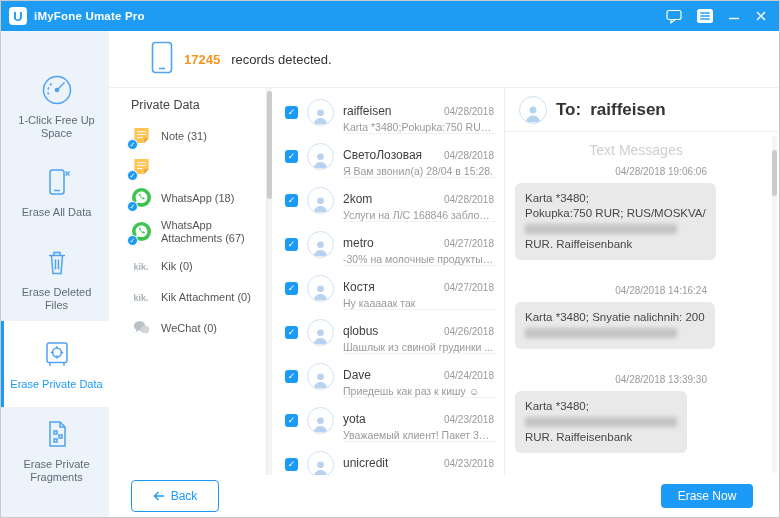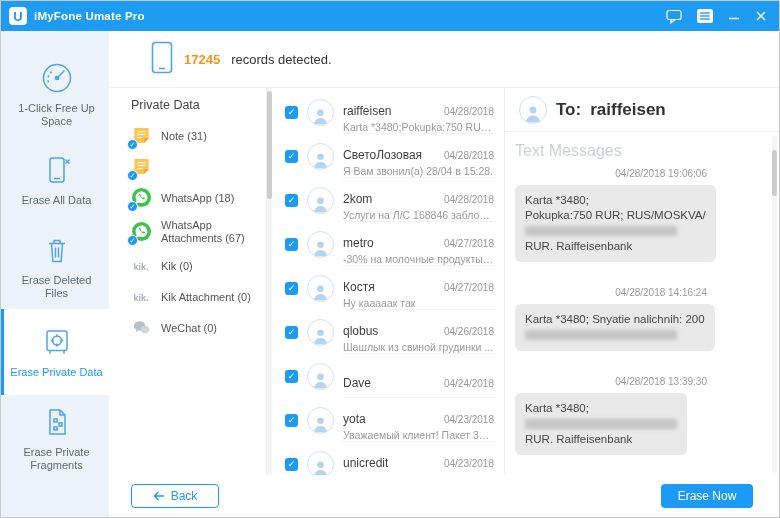--- a/index.html
+++ b/index.html
@@ -14,21 +14,21 @@
 
   
   .titlebar{height:30px;background:var(--titlebar);display:flex;align-items:center;padding:0 12px 0 8px;gap:7px;flex:0 0 30px;}
   .logo{width:18px;height:18px;background:#fff;border-radius:4px;color:var(--titlebar);font-weight:bold;font-size:13px;display:flex;align-items:center;justify-content:center;}
   .app-title{color:#fff;font-size:11.5px;font-weight:bold;letter-spacing:.2px;}
   .titlebar-right{margin-left:auto;display:flex;align-items:center;gap:15px;}
   .tb-icon{display:flex;align-items:center;justify-content:center;cursor:pointer;height:16px;}
 
   
   .app-body{flex:1;display:flex;min-height:0;}
-  .sidebar{width:108px;background:var(--sidebar-bg);padding-top:20px;display:flex;flex-direction:column;flex:0 0 108px;}
+  .sidebar{width:108px;background:var(--sidebar-bg);padding-top:32px;display:flex;flex-direction:column;flex:0 0 108px;}
   .side-item{min-height:86px;display:flex;flex-direction:column;align-items:center;justify-content:center;gap:7px;text-align:center;font-size:11px;line-height:13px;color:#5c6b7a;cursor:pointer;border-left:3px solid transparent;padding:6px 5px;}
   .side-item.active{background:#fff;border-left-color:var(--accent);color:var(--accent);}
   .side-icon{display:flex;align-items:center;justify-content:center;}
 
   .main{flex:1;display:flex;flex-direction:column;background:#fff;min-width:0;}
 
   
   .records-header{height:56px;flex:0 0 56px;display:flex;align-items:center;padding-left:42px;gap:11px;}
   .records-count{color:var(--orange);font-size:13px;font-weight:bold;}
   .records-label{color:#333;font-size:13px;}
@@ -55,32 +55,32 @@
   .msg-top{display:flex;justify-content:space-between;align-items:baseline;gap:6px;}
   .msg-name{font-size:12px;color:#3f3f3f;white-space:nowrap;overflow:hidden;text-overflow:ellipsis;}
   .msg-date{font-size:10px;color:#999;flex:0 0 auto;margin-top:16px;}
   .msg-preview{font-size:10.5px;color:#9a9a9a;white-space:nowrap;overflow:hidden;text-overflow:ellipsis;margin-top:3px;min-height:12px;}
 
   .col-detail{width:275px;flex:0 0 275px;border-left:1px solid #ececec;display:flex;flex-direction:column;position:relative;min-height:0;}
   .detail-header{height:44px;flex:0 0 44px;display:flex;align-items:center;gap:9px;padding:0 14px;border-bottom:1px solid #efefef;}
   .avatar-lg{width:28px;height:28px;border-radius:50%;border:1px solid #cde1f5;background:#fff;display:flex;align-items:flex-end;justify-content:center;overflow:hidden;flex:0 0 28px;}
   .to-label,.recipient{font-weight:bold;font-size:17px;color:#333;}
   .detail-body{flex:1;min-height:0;overflow:hidden;padding:8px 22px 0 10px;}
-  .section-title{text-align:left;color:#ccd0d4;font-size:16px;margin:2px 0 6px;}
+  .section-title{text-align:center;color:#ccd0d4;font-size:14px;margin:2px 0 6px;}
   .bubble-group{margin-bottom:25px;}
   .bubble-ts{text-align:right;padding-right:50px;font-size:10px;color:#9b9b9b;margin:8px 0 6px;}
   .bubble{background:#e9e9e9;border-radius:6px;padding:8px 10px;max-width:212px;font-size:11.5px;color:#474747;line-height:15px;display:inline-block;}
   .bubble-line{white-space:nowrap;overflow:hidden;text-overflow:ellipsis;max-width:192px;}
   .blur-bar{height:10px;width:152px;background:#a5a5a5;opacity:.55;border-radius:2px;filter:blur(2px);margin:3px 0;}
   .detail-scrollbar{position:absolute;right:2px;top:48px;bottom:2px;width:5px;background:#f5f5f5;border-radius:3px;}
   .detail-thumb{position:absolute;top:14px;right:0;width:5px;height:46px;background:#cccccc;border-radius:3px;}
 
   
   .footer{height:42px;flex:0 0 42px;display:flex;align-items:center;justify-content:space-between;padding:0 26px 0 22px;background:#fff;}
-  .btn-back{display:flex;align-items:center;justify-content:center;gap:6px;width:88px;height:24px;border:1px solid var(--accent);color:var(--accent);border-radius:4px;background:#fff;font-size:12px;cursor:pointer;font-family:inherit;}
+  .btn-back{display:flex;align-items:center;justify-content:center;gap:6px;width:88px;height:32px;border:1px solid var(--accent);color:var(--accent);border-radius:4px;background:#fff;font-size:12px;cursor:pointer;font-family:inherit;}
   .btn-erase{width:92px;height:24px;display:flex;align-items:center;justify-content:center;background:var(--accent);color:#fff;border-radius:4px;border:none;font-size:12px;cursor:pointer;font-family:inherit;}
 </style>
 </head>
 <body>
 
 <div class="window">
 
   <div class="titlebar">
     <div class="logo">U</div>
     <span class="app-title">iMyFone Umate Pro</span>
@@ -383,20 +383,21 @@
       <svg width="19" height="19" viewBox="0 0 24 24">
                     <circle cx="12" cy="8.5" r="4.2" fill="#B6D4F0"></circle>
                     <path d="M3.5 23c.6-4.8 4.1-8 8.5-8s7.9 3.2 8.5 8z" fill="#B6D4F0"></path>
                   </svg>
     </span>
     <div class="msg-content">
       <div class="msg-top">
         <span class="msg-name">Dave</span>
         <span class="msg-date">04/24/2018</span>
       </div>
+      <div class="msg-preview">Приедешь как раз к кишу ☺</div>
     </div>
   </div>
               <div class="msg-row">
     <span class="checkbox">✓</span>
     <span class="avatar">
       <svg width="19" height="19" viewBox="0 0 24 24">
                     <circle cx="12" cy="8.5" r="4.2" fill="#B6D4F0"></circle>
                     <path d="M3.5 23c.6-4.8 4.1-8 8.5-8s7.9 3.2 8.5 8z" fill="#B6D4F0"></path>
                   </svg>
     </span>

